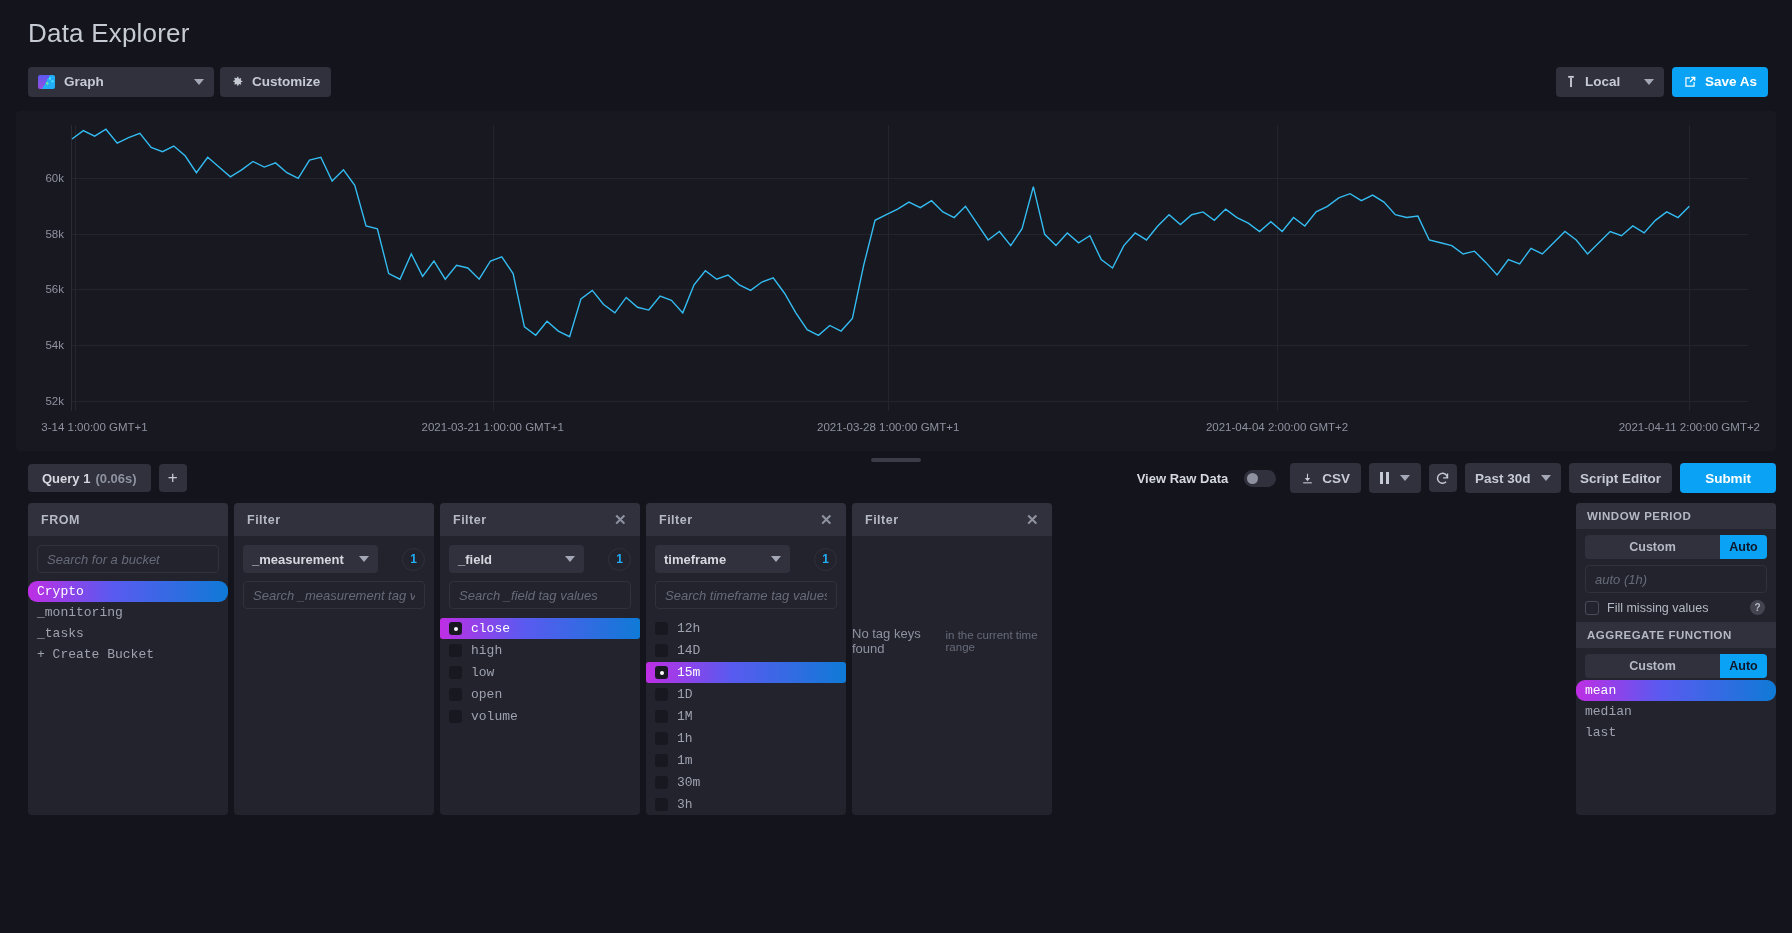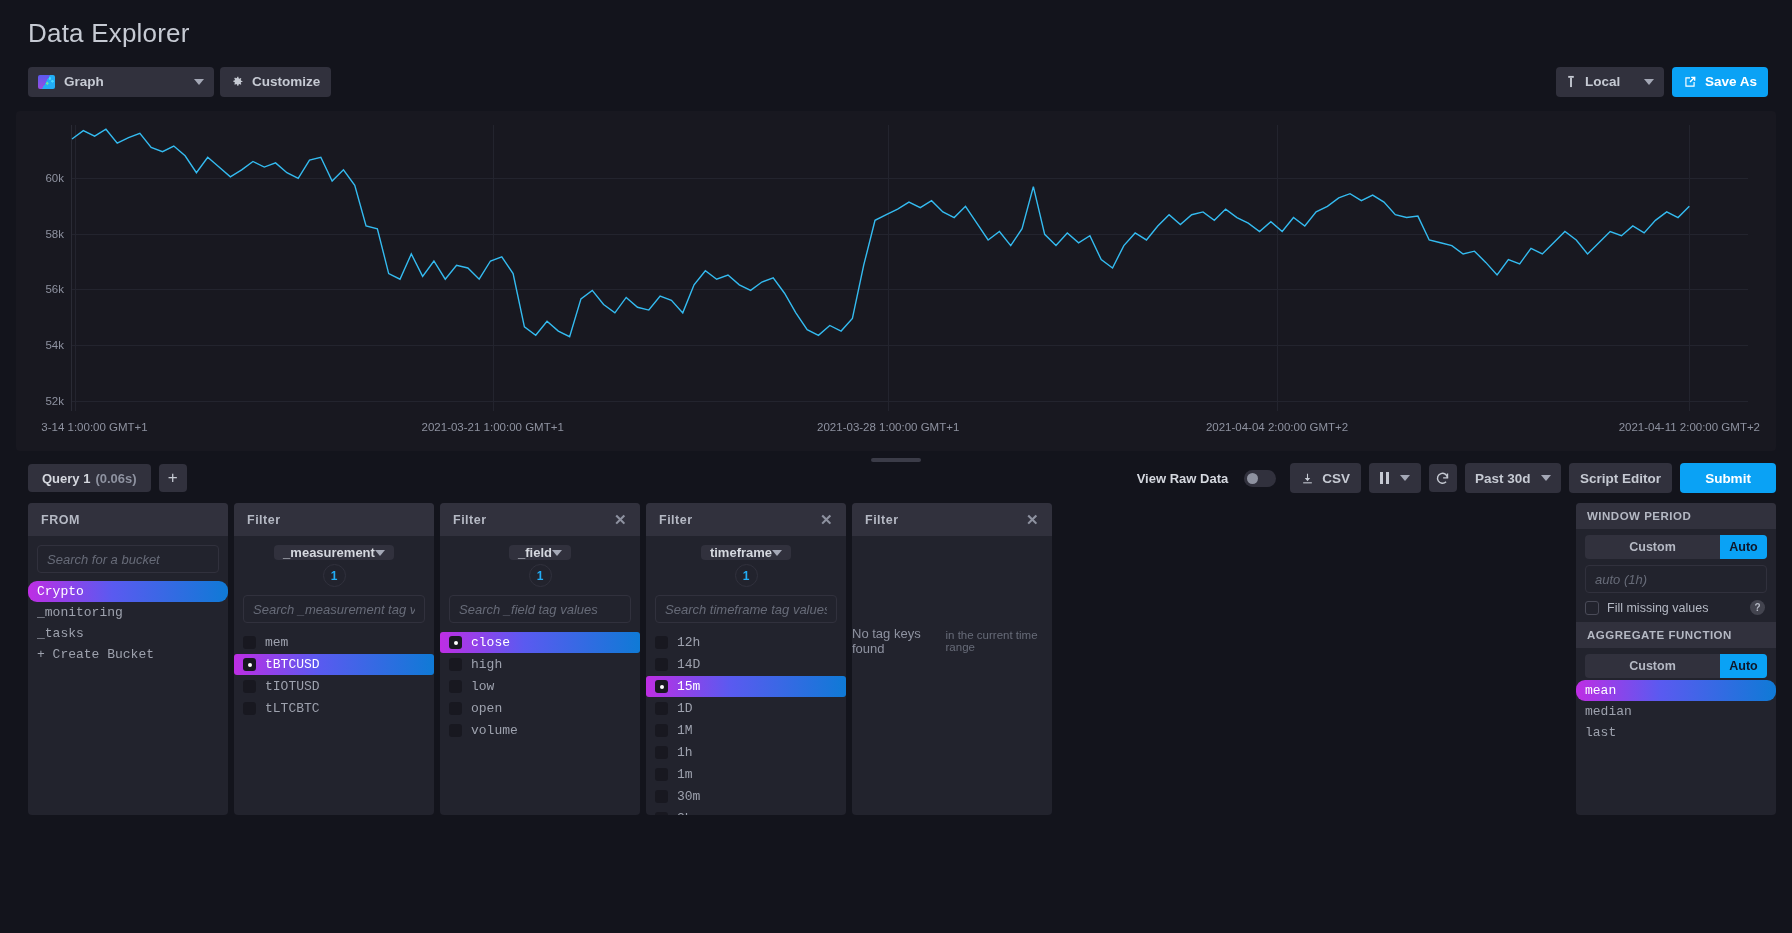--- a/index.html
+++ b/index.html
@@ -206,21 +206,21 @@
     border: 1px solid #31313d;
     border-radius: 4px;
     color: #c6cad3;
     font-size: 13px;
     padding: 0 9px;
     font-family: "Liberation Sans", sans-serif;
     outline: none;
   }
   .field::placeholder { color: #676b78; font-style: italic; }
 
-  .select-row { display: flex; align-items: center; gap: 4px; flex-direction: column; }
+  .select-row { display: flex; align-items: center; gap: 24px; }
   .select {
     flex: 1; height: 28px;
     background: #31313d; border-radius: 4px;
     display: flex; align-items: center;
     padding: 0 9px;
     font-size: 13px; font-weight: 700; color: #d5d8df;
     cursor: pointer;
   }
   .badge-count {
     width: 23px; height: 23px; border-radius: 50%;
@@ -462,38 +462,20 @@
       <div class="select-row">
         <div class="select">
           <span>_measurement</span>
           <span class="caret"></span>
         </div>
         <div class="badge-count">1</div>
       </div>
       <div style="height:8px"></div>
       <input class="field" placeholder="Search _measurement tag va" style="">
     </div>
-    <div class="list">
-      <div class="list-item">
-        <span class="chk"></span>
-        <span>mem</span>
-      </div>
-      <div class="list-item selected">
-        <span class="chk on"></span>
-        <span>tBTCUSD</span>
-      </div>
-      <div class="list-item">
-        <span class="chk"></span>
-        <span>tIOTUSD</span>
-      </div>
-      <div class="list-item">
-        <span class="chk"></span>
-        <span>tLTCBTC</span>
-      </div>
-    </div>
   </div>
 
   <div class="card card-filter">
     <div class="card-head">
       <span>Filter</span>
       <span class="close">✕</span>
     </div>
     <div class="card-body">
       <div class="select-row">
         <div class="select">

